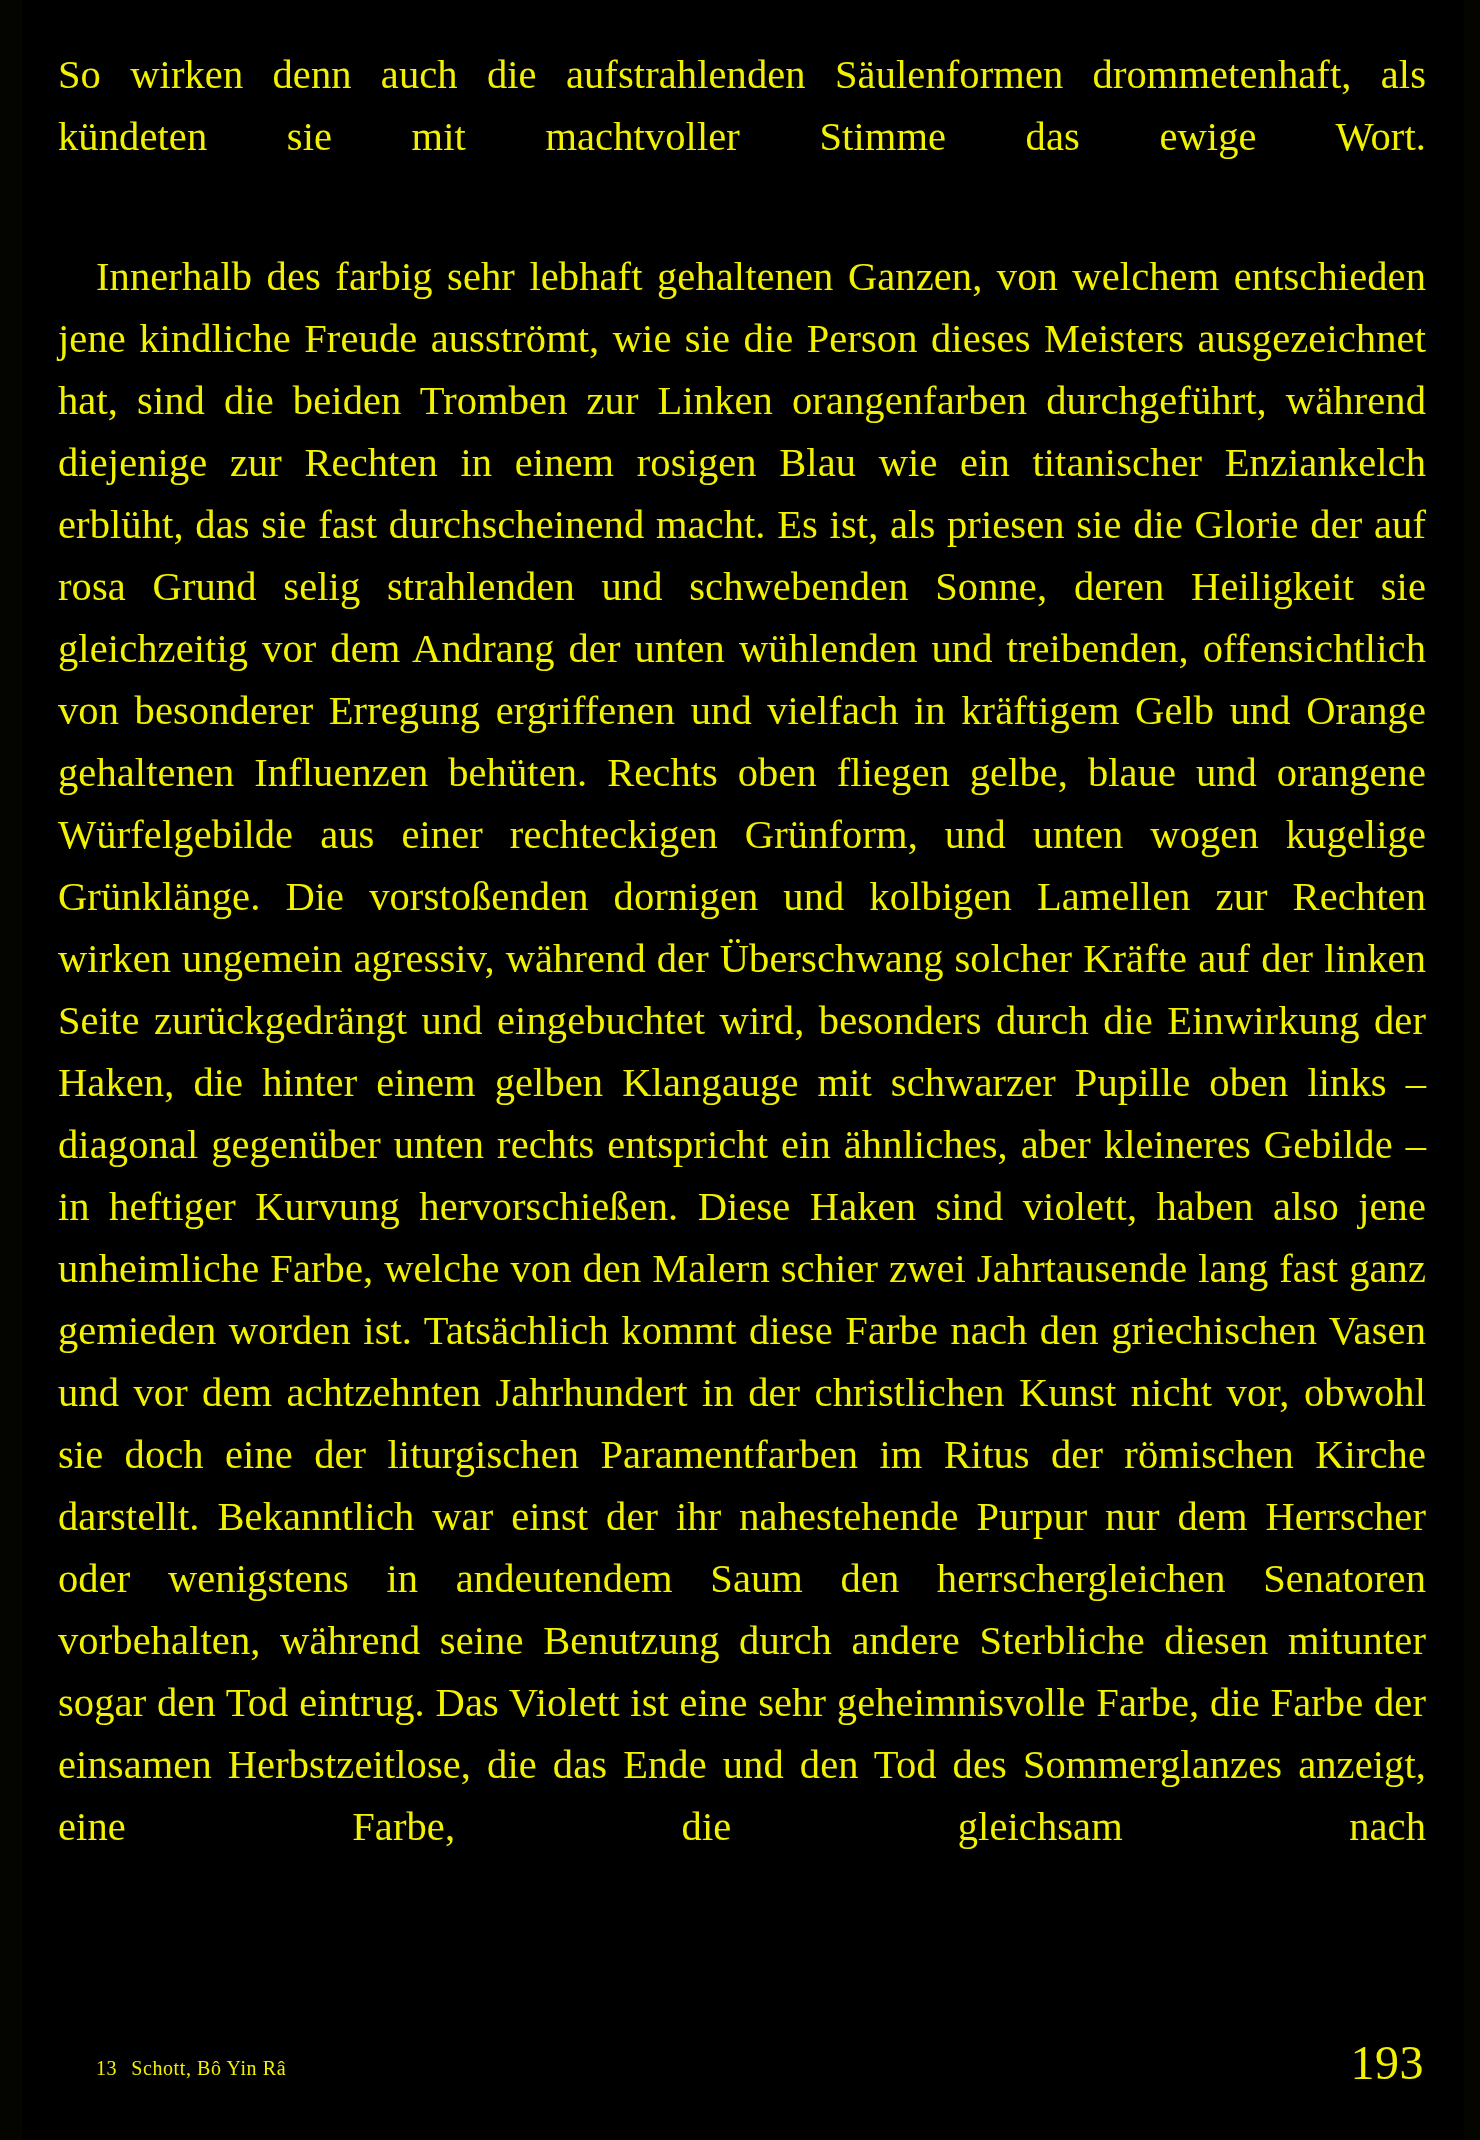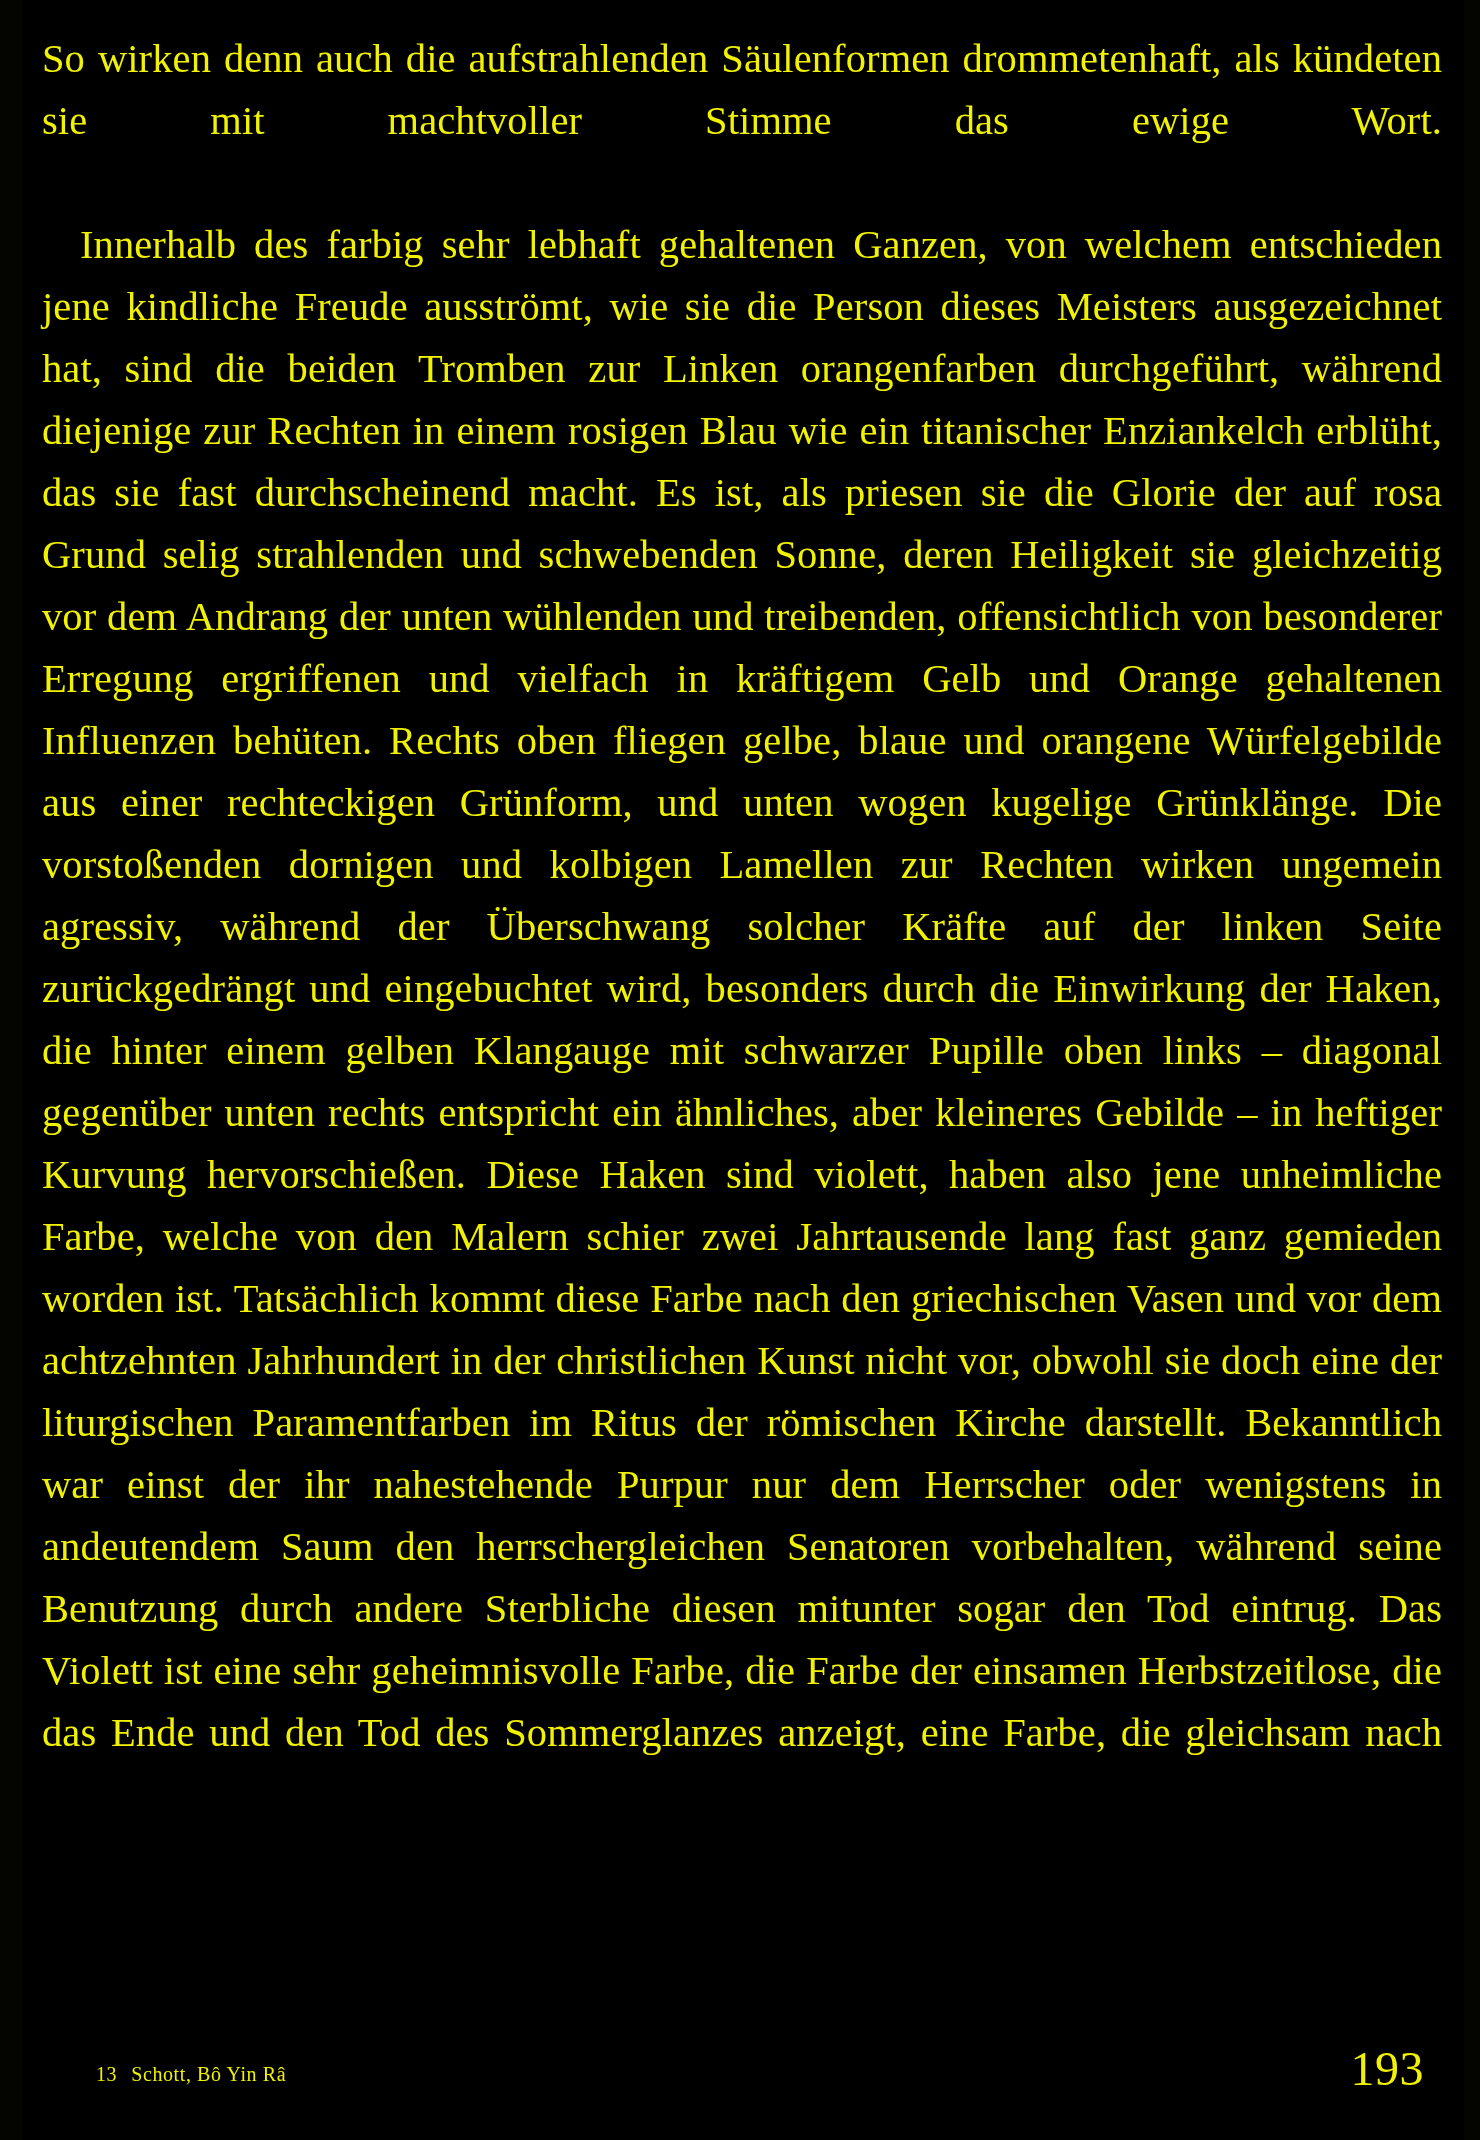--- a/index.html
+++ b/index.html
@@ -28,39 +28,39 @@
     top: 28px;
     width: 1400px;
   }
   .para {
     color: #f2f200;
     font-family: "Liberation Serif", serif;
     font-size: 40.5px;
     line-height: 62px;
     text-align: justify;
     text-justify: inter-word;
-    margin: 0;
+    margin: 16px;
     letter-spacing: 0.1px;
   }
   .para.indent {
     text-indent: 38px;
   }
   .para + .para {
     margin-top: 0;
   }
   
   .para::after {
     content: "";
     display: inline-block;
     width: 100%;
   }
   .footer {
     position: absolute;
     left: 0;
-    bottom: 0;
+    bottom: 6px;
     width: 1480px;
     height: 120px;
   }
   .footer-left {
     position: absolute;
     left: 96px;
     bottom: 54px;
     color: #f2f200;
     font-family: "Liberation Serif", serif;
     font-size: 20px;

